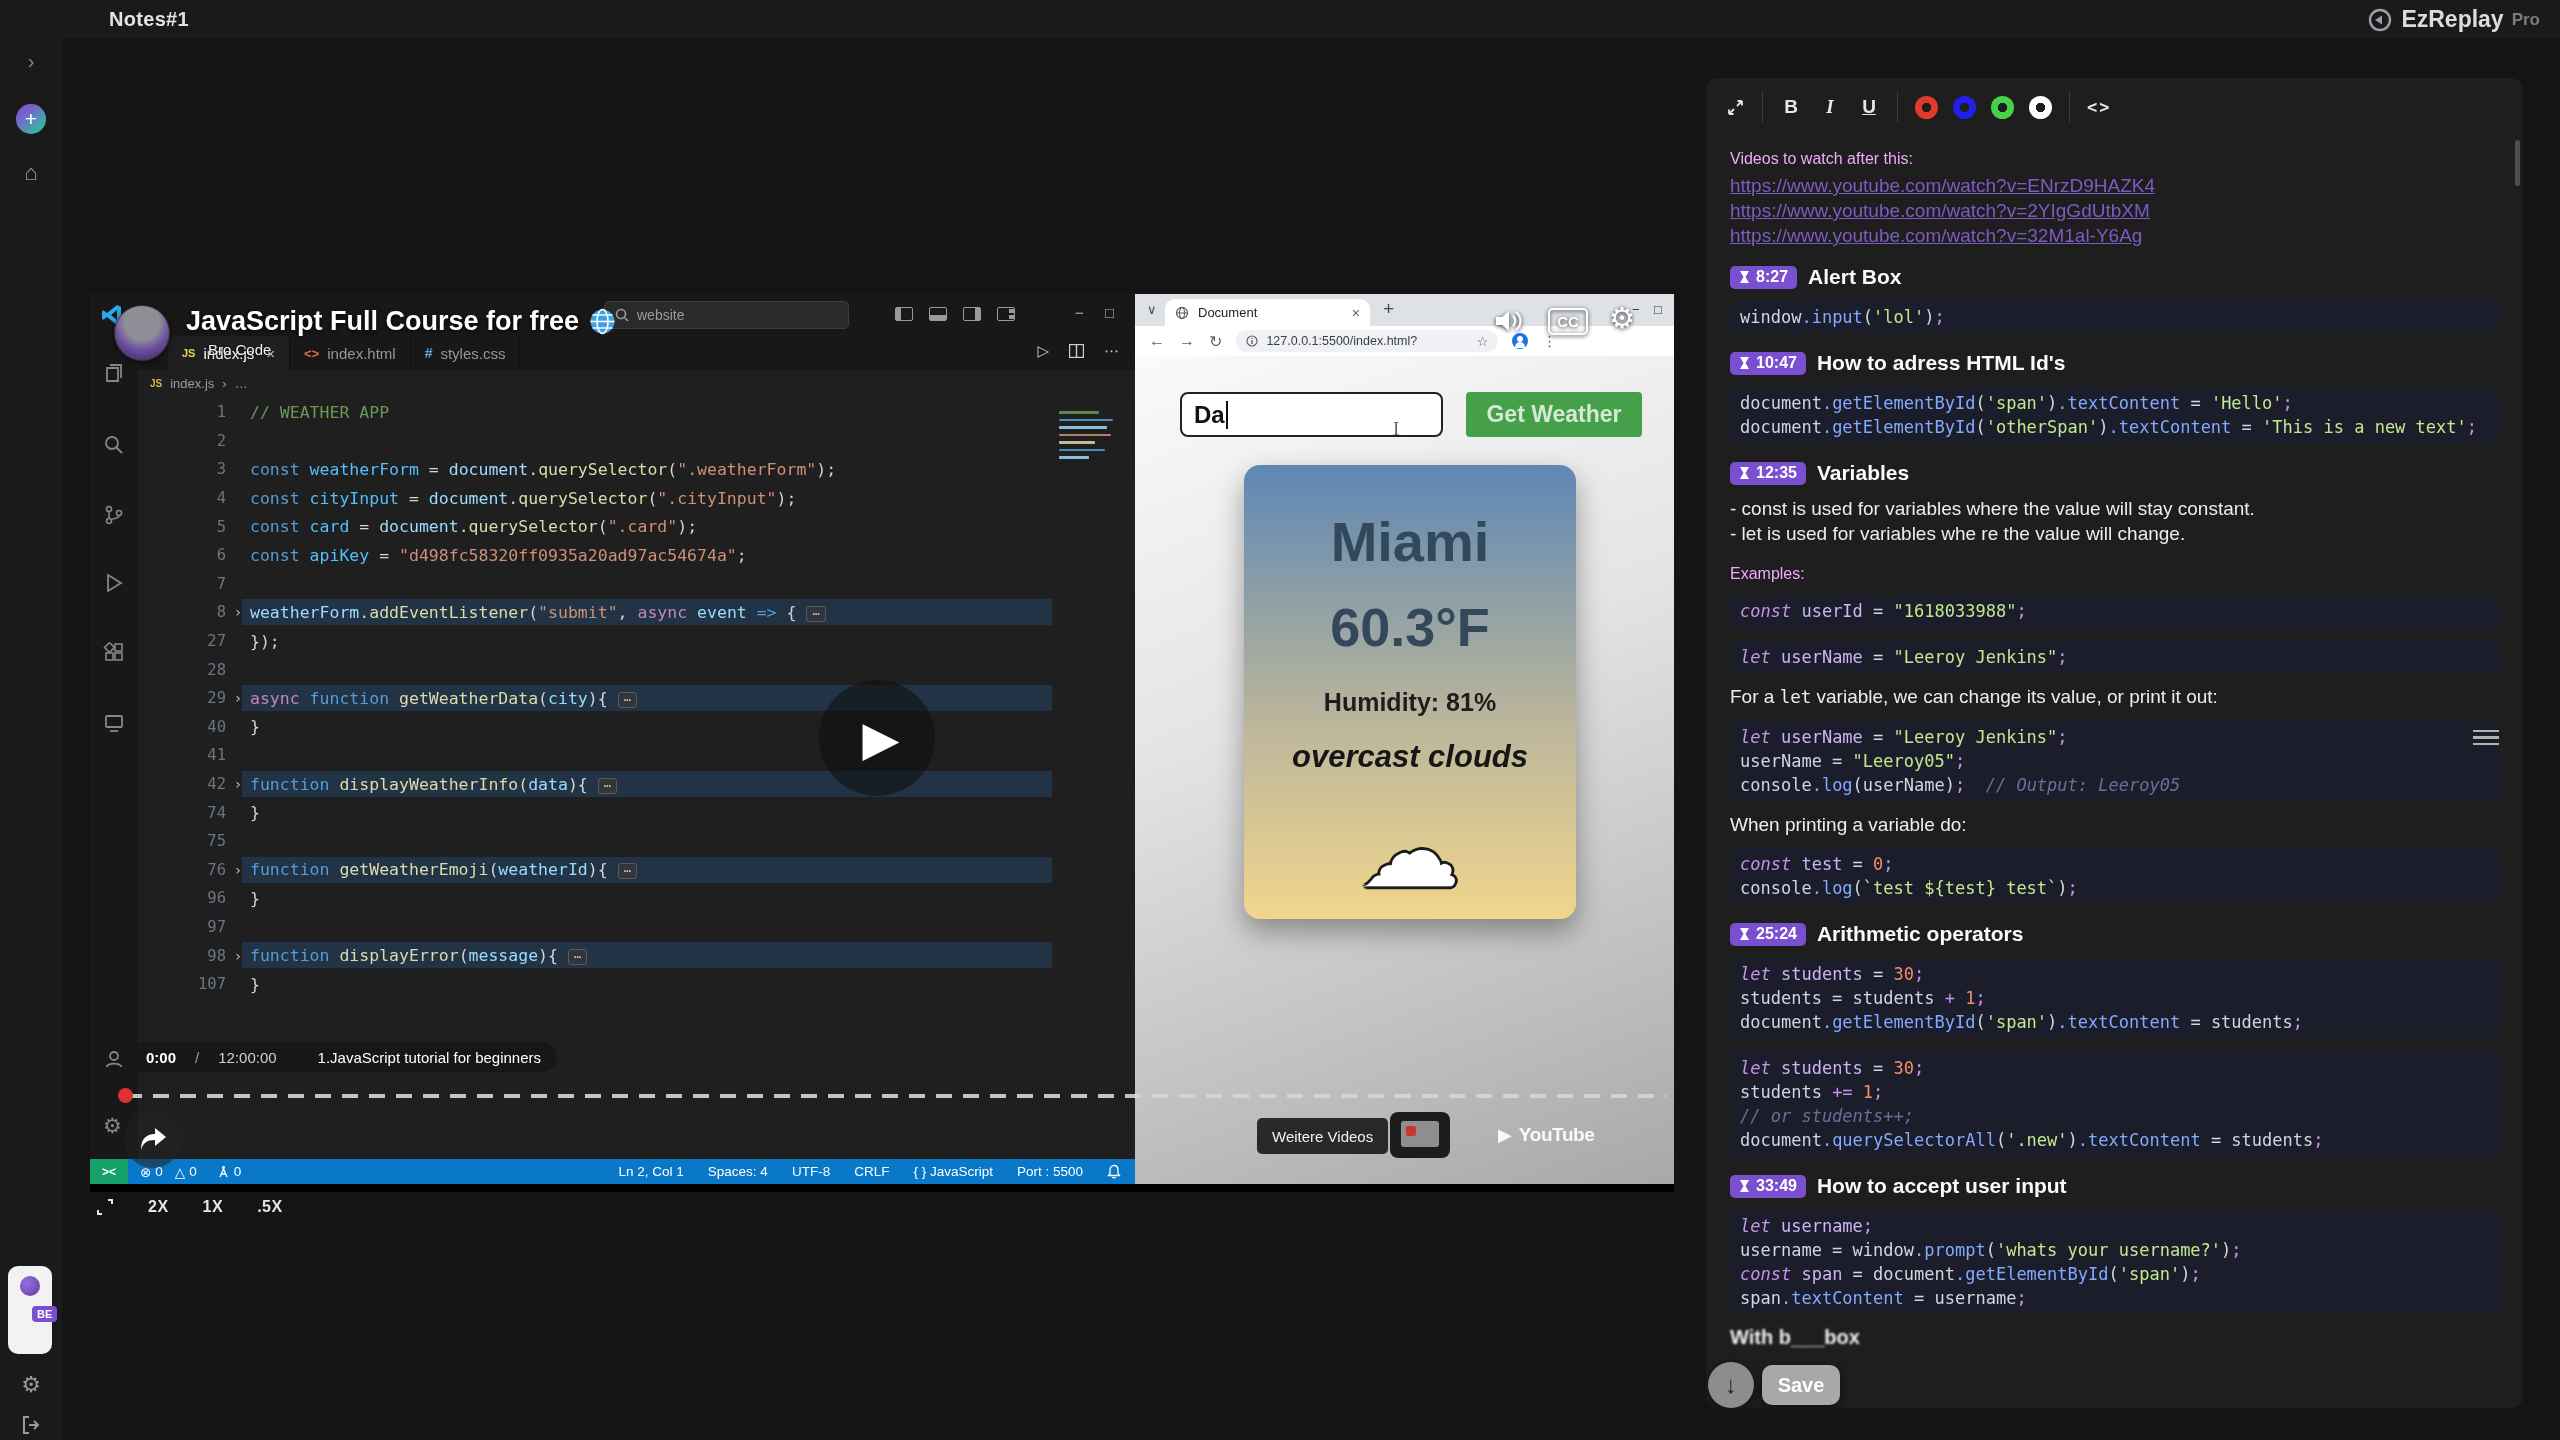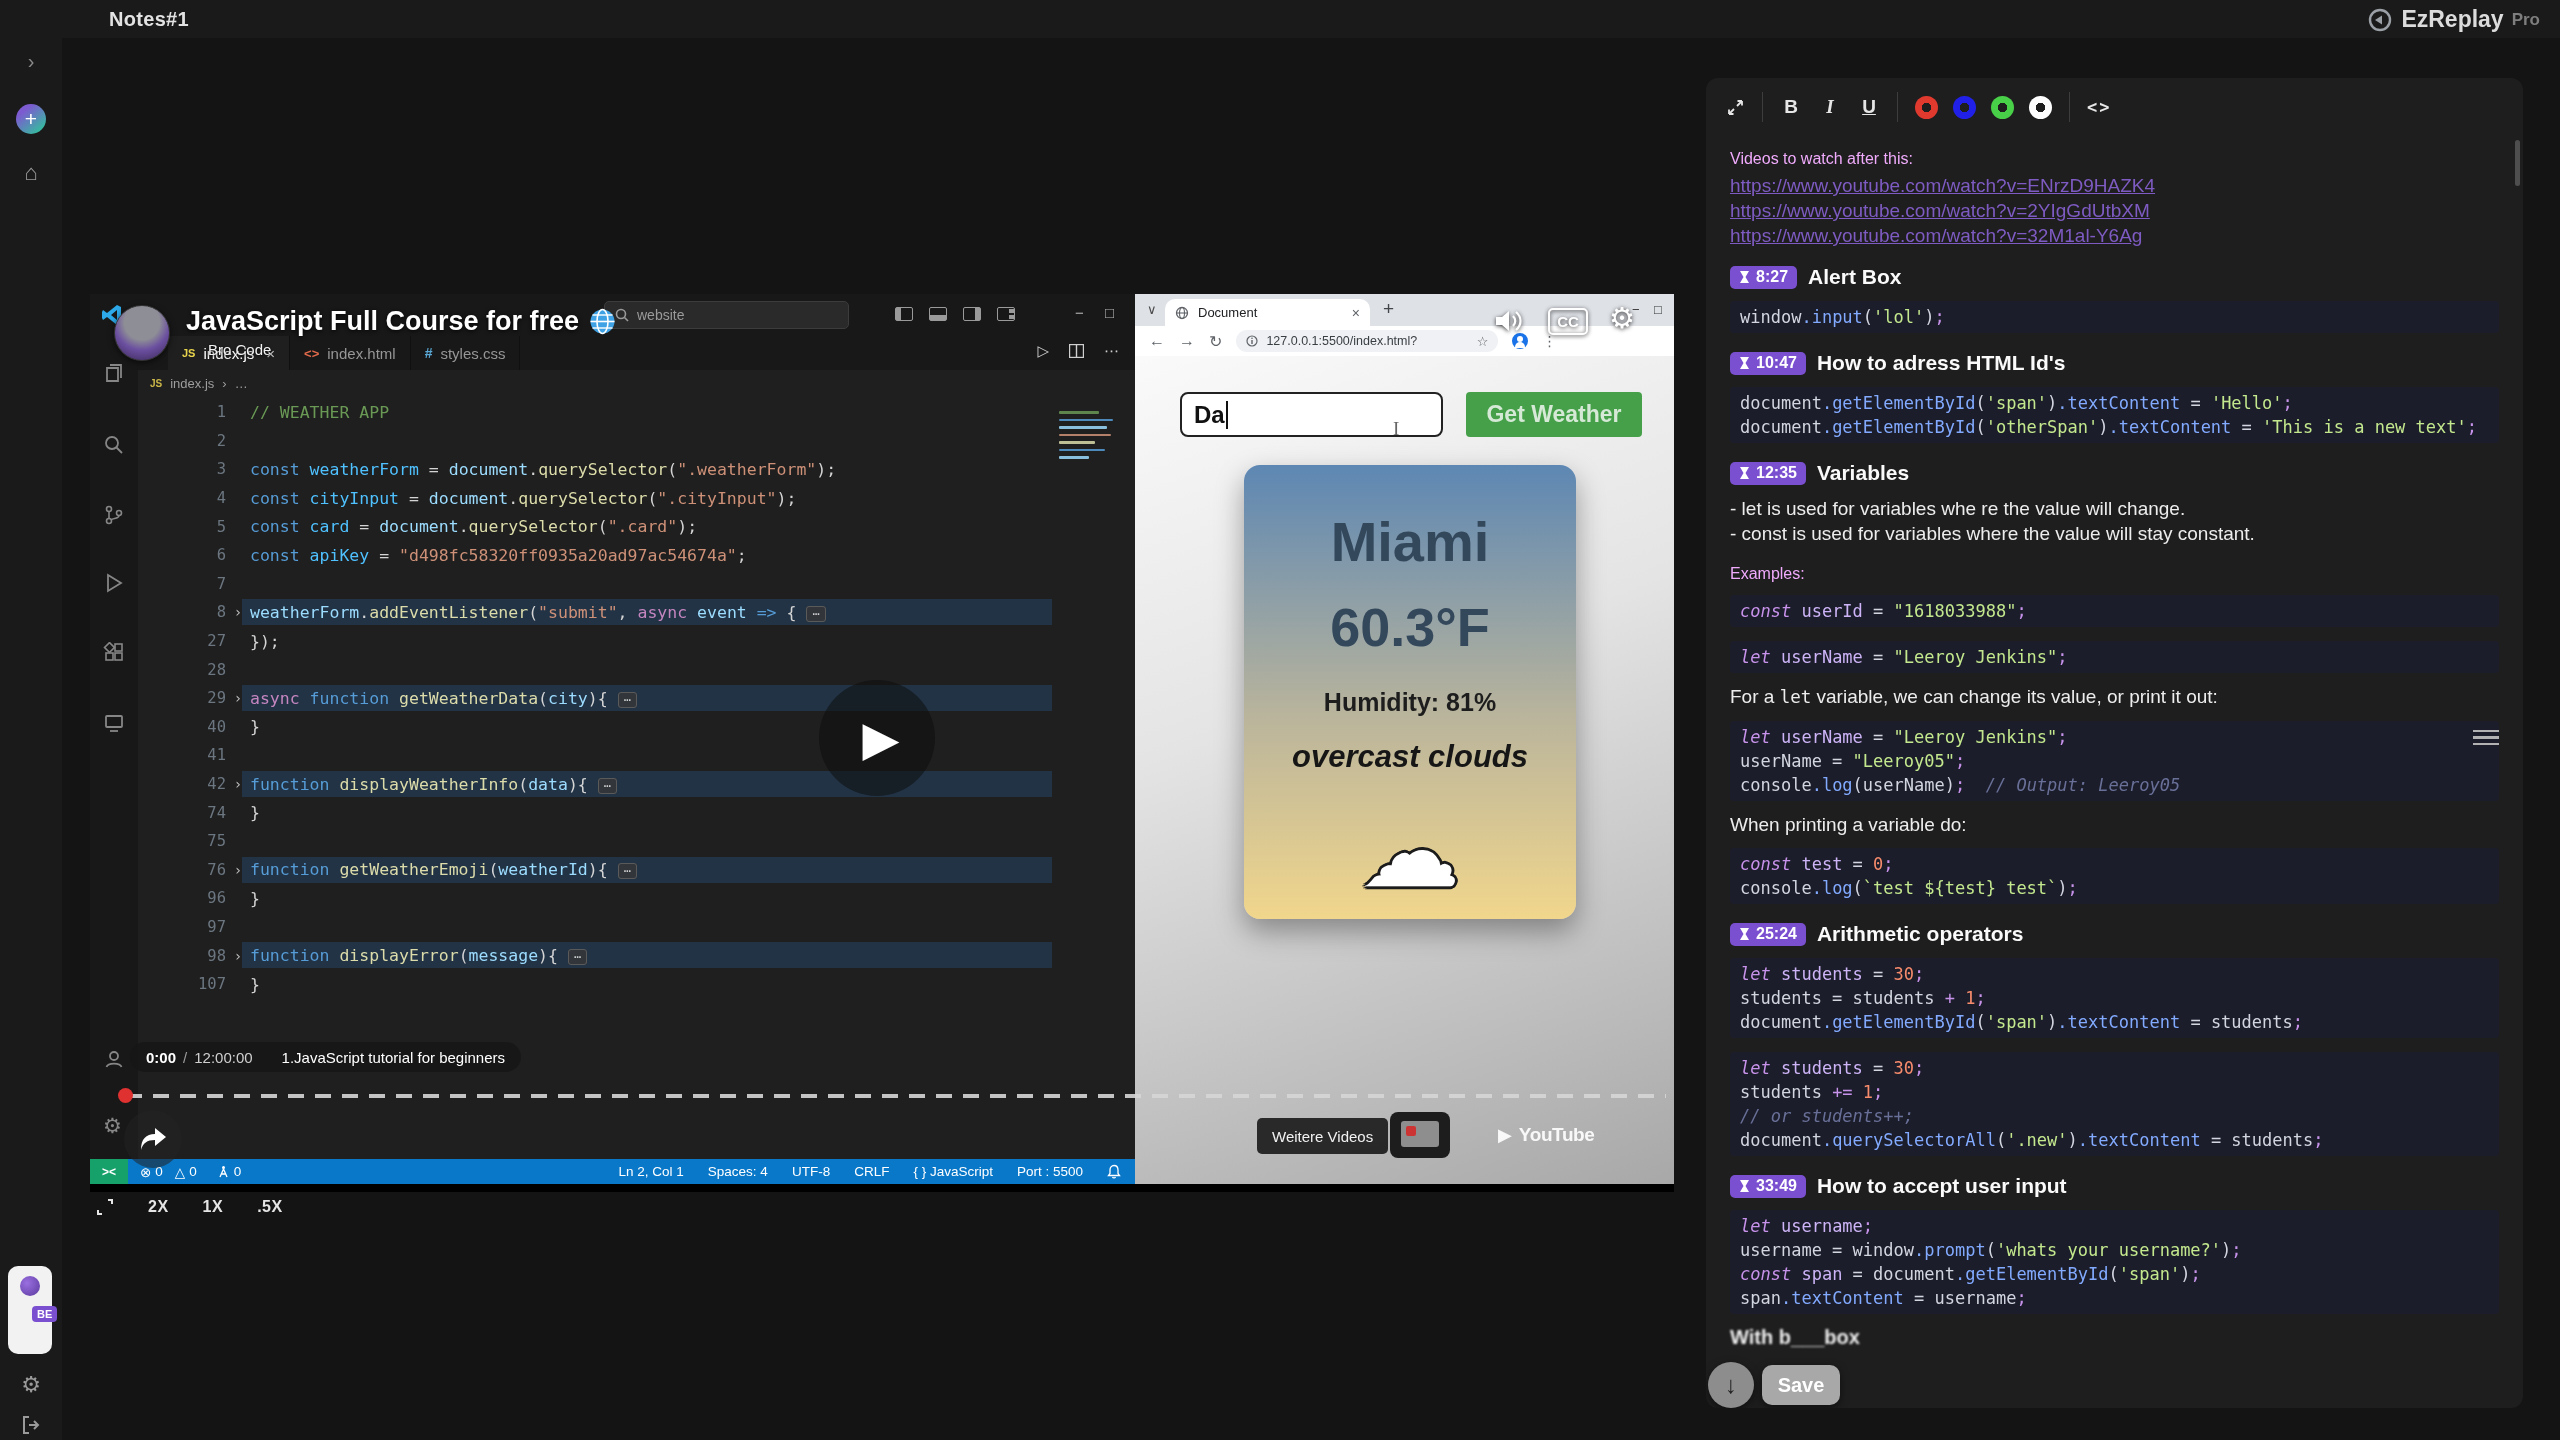--- a/index.html
+++ b/index.html
@@ -128,21 +128,21 @@
      font-size:27px; font-weight:bold; color:#fff; text-shadow:0 1px 4px rgba(0,0,0,.9); }
   #ov-channel { position:absolute; left:118px; top:47px; font-size:15px; color:#f2f2f2; text-shadow:0 1px 3px rgba(0,0,0,.9); }
   .yt-top { position:absolute; top:14px; color:#fff; filter:drop-shadow(0 1px 2px rgba(0,0,0,.8)); }
   #yt-cc { width:40px; height:27px; border:2.5px solid #fff; border-radius:5px; font-size:15px; font-weight:bold;
      display:flex; align-items:center; justify-content:center; }
   #yt-gear { font-size:29px; line-height:27px; }
   #yt-play { position:absolute; left:729px; top:386px; width:116px; height:116px; border-radius:50%;
      background:rgba(12,12,12,.55); display:flex; align-items:center; justify-content:center; }
   #yt-play .tri { color:#fff; font-size:48px; margin-left:8px; }
   #yt-timepill { position:absolute; left:40px; top:748px; height:30px; background:rgba(22,22,22,.78); border-radius:16px;
-     display:flex; align-items:center; padding:0 16px; gap:7px; font-size:15px; }
+     display:flex; align-items:center; padding:0 16px; gap:19px; font-size:15px; }
   #yt-timepill .cur { color:#fff; font-weight:bold; }
   #yt-timepill .sep { color:#9c9c9c; }
   #yt-timepill .tot { color:#cfcfcf; }
   #yt-timepill .chap { color:#fff; margin-left:22px; }
   #yt-progress { position:absolute; left:36px; top:800px; width:1540px; height:4px;
      background:repeating-linear-gradient(90deg,#d6d6d6 0 16px,rgba(0,0,0,0) 16px 27px); opacity:.9; }
   #yt-dot { position:absolute; left:28px; top:794px; width:15px; height:15px; border-radius:50%; background:#e03131; }
   #yt-next { position:absolute; left:34px; top:816px; width:58px; height:58px; border-radius:50%; background:rgba(35,35,35,.55);
      display:flex; align-items:center; justify-content:center; }
   #yt-more { position:absolute; left:1167px; top:824px; height:36px; background:rgba(28,28,28,.92); border-radius:5px;
@@ -625,22 +625,22 @@
       <div class="n-code"><div class="n-code-line"><span class="tkn-t">document</span><span class="tkn-f">.getElementById</span><span class="tkn-t">(</span><span class="tkn-s">'span'</span><span class="tkn-t">)</span><span class="tkn-f">.textContent</span><span class="tkn-t"> = </span><span class="tkn-s">'Hello'</span><span class="tkn-o">;</span></div><div class="n-code-line"><span class="tkn-t">document</span><span class="tkn-f">.getElementById</span><span class="tkn-t">(</span><span class="tkn-s">'otherSpan'</span><span class="tkn-t">)</span><span class="tkn-f">.textContent</span><span class="tkn-t"> = </span><span class="tkn-s">'This is a new text'</span><span class="tkn-o">;</span></div></div>
       <div class="n-badge-row">
         <span class="n-badge">
           <svg width="11" height="14" viewBox="0 0 11 14" style="display:inline-block">
             <path d="M1 1 H10 L6.5 7 L10 13 H1 L4.5 7 Z" fill="#fff"></path>
           </svg>
           <span>12:35</span>
         </span>
         <span class="n-title">Variables</span>
       </div>
+      <div class="n-text">- const is used for variables where the value will stay constant.</div>
       <div class="n-text">- let is used for variables whe re the value will change.</div>
-      <div class="n-text">- const is used for variables where the value will stay constant.</div>
       <div class="n-heading">Examples:</div>
       <div class="n-code"><div class="n-code-line"><span class="tkn-k">const</span><span class="tkn-v"> userId</span><span class="tkn-t"> = </span><span class="tkn-s">"1618033988"</span><span class="tkn-o">;</span></div></div>
       <div class="n-code"><div class="n-code-line"><span class="tkn-k">let</span><span class="tkn-v"> userName</span><span class="tkn-t"> = </span><span class="tkn-s">"Leeroy Jenkins"</span><span class="tkn-o">;</span></div></div>
       <div class="n-text"><span>For a </span><span class="mono">let</span><span> variable, we can change its value, or print it out:</span></div>
       <div class="n-code"><div class="n-code-line"><span class="tkn-k">let</span><span class="tkn-v"> userName</span><span class="tkn-t"> = </span><span class="tkn-s">"Leeroy Jenkins"</span><span class="tkn-o">;</span></div><div class="n-code-line"><span class="tkn-t">userName = </span><span class="tkn-s">"Leeroy05"</span><span class="tkn-o">;</span></div><div class="n-code-line"><span class="tkn-t">console</span><span class="tkn-f">.log</span><span class="tkn-t">(userName)</span><span class="tkn-o">;</span><span class="tkn-c">  // Output: Leeroy05</span></div></div>
       <div class="n-text">When printing a variable do:</div>
       <div class="n-code"><div class="n-code-line"><span class="tkn-k">const</span><span class="tkn-v"> test</span><span class="tkn-t"> = </span><span class="tkn-n">0</span><span class="tkn-o">;</span></div><div class="n-code-line"><span class="tkn-t">console</span><span class="tkn-f">.log</span><span class="tkn-t">(</span><span class="tkn-s">`test ${test} test`</span><span class="tkn-t">)</span><span class="tkn-o">;</span></div></div>
       <div class="n-badge-row">
         <span class="n-badge">
           <svg width="11" height="14" viewBox="0 0 11 14" style="display:inline-block">

